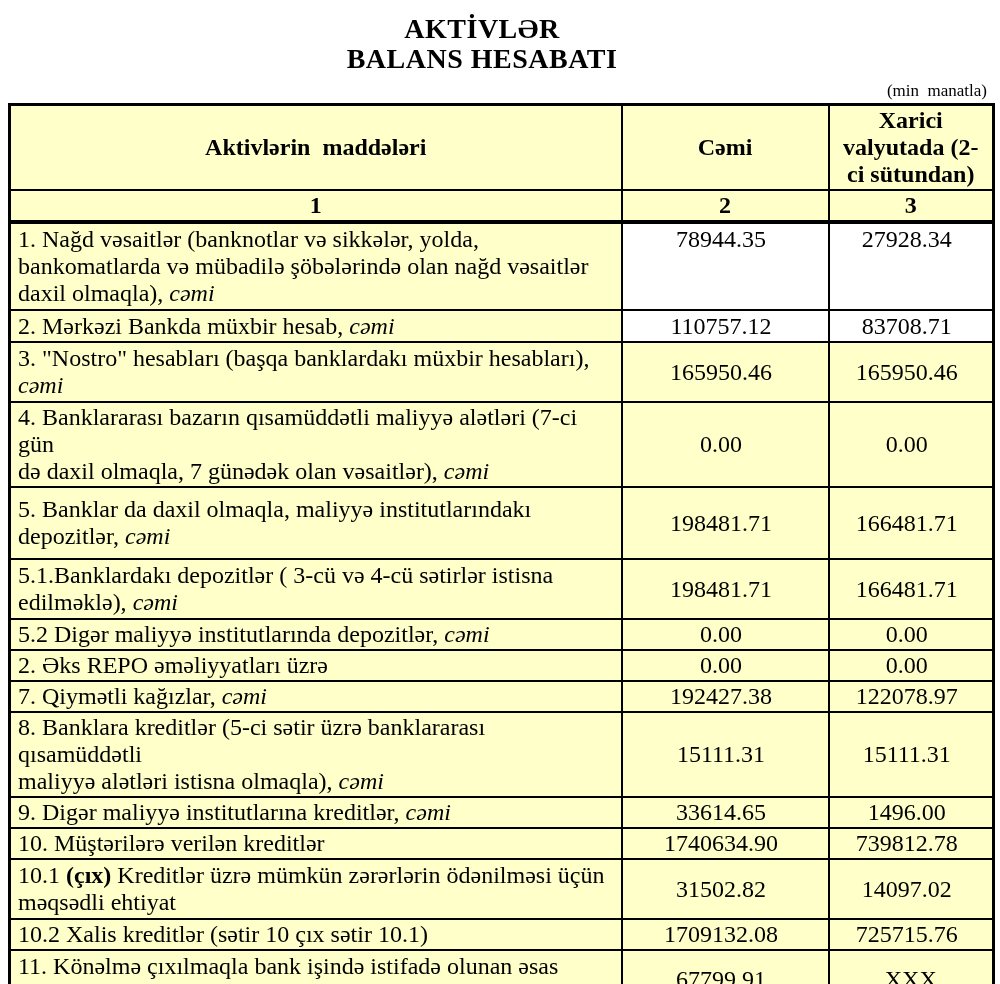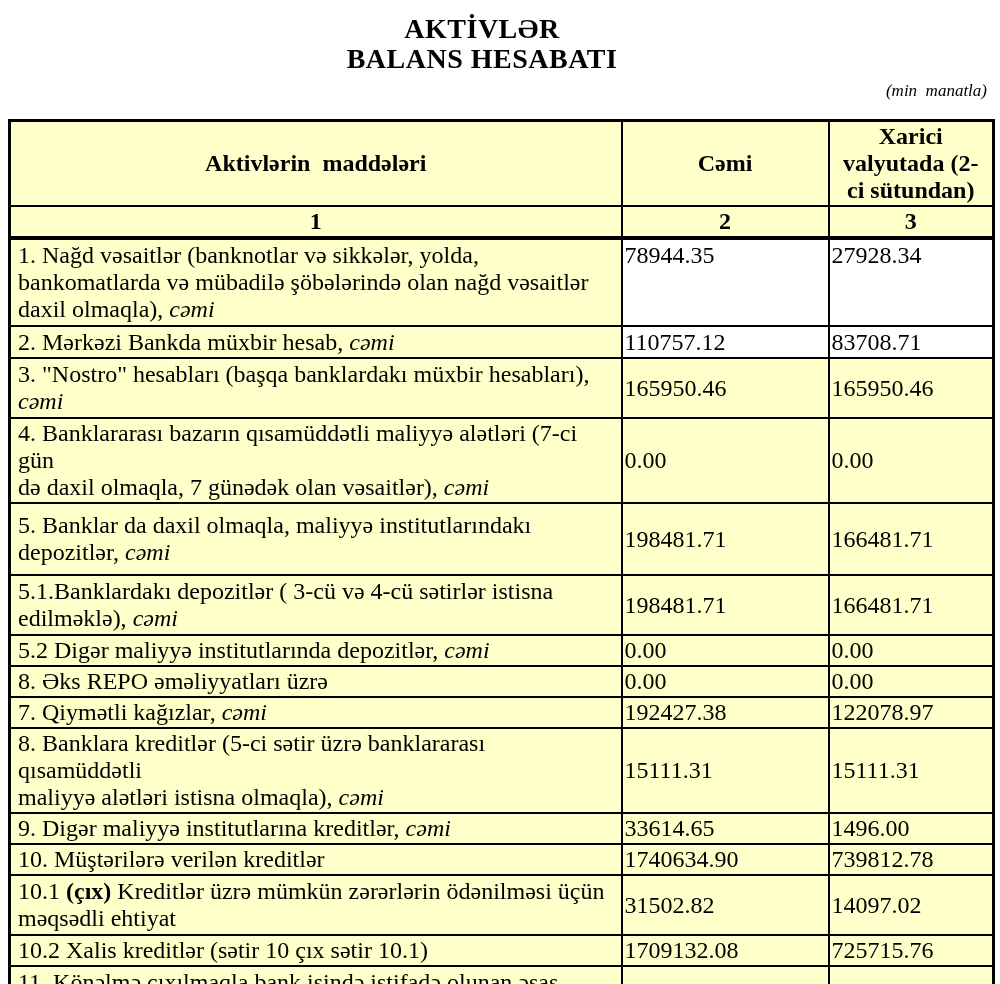--- a/index.html
+++ b/index.html
@@ -21,24 +21,23 @@
     text-align: center;
     font-weight: bold;
     font-size: 28px;
     line-height: 30px;
     letter-spacing: 0.5px;
     margin-top: 14px;
     width: 964px;
   }
   .unit-note {
     text-align: right;
-    font-style: italic;
     font-size: 17px;
     line-height: 19px;
-    margin: 7px 13px 19px 0;
+    margin: 7px 13px 3px 0;
     white-space: pre;
   }
 
   table.balance-table {
     border-collapse: collapse;
     table-layout: fixed;
     margin-left: 8px;
     width: 984px;
     border: 3px solid var(--border-color);
   }
@@ -63,21 +62,21 @@
   tr.hdr { height: 85px; }
   tr.numrow { height: 28px; }
   tr.numrow th { border-bottom: 4px solid var(--border-color); }
 
   td.label-cell {
     text-align: left;
     padding: 1px 8px 1px 7px;
     white-space: pre-wrap;
   }
   td.val-cell {
-    text-align: left;
+    text-align: center;
     padding: 1px 10px 1px 2px;
   }
   td.val-cell.center { text-align: center; padding-right: 2px; }
   td.val-cell.white {
     background: var(--highlight-fill);
     vertical-align: top;
     padding-top: 2px;
   }
   .it { font-style: italic; }
   .b  { font-weight: bold; }
@@ -149,21 +148,21 @@
 edilməklə), </span><span class="it">cəmi</span></td>
           <td class="val-cell">198481.71</td>
           <td class="val-cell">166481.71</td>
         </tr>
         <tr style="height: 28px;">
           <td class="label-cell"><span>5.2 Digər maliyyə institutlarında depozitlər, </span><span class="it">cəmi</span></td>
           <td class="val-cell">0.00</td>
           <td class="val-cell">0.00</td>
         </tr>
         <tr style="height: 28px;">
-          <td class="label-cell"><span>8. Əks REPO əməliyyatları üzrə</span></td>
+          <td class="label-cell"><span>2. Əks REPO əməliyyatları üzrə</span></td>
           <td class="val-cell">0.00</td>
           <td class="val-cell">0.00</td>
         </tr>
         <tr style="height: 28px;">
           <td class="label-cell"><span>7. Qiymətli kağızlar, </span><span class="it">cəmi</span></td>
           <td class="val-cell">192427.38</td>
           <td class="val-cell">122078.97</td>
         </tr>
         <tr style="height: 60px;">
           <td class="label-cell"><span>8. Banklara kreditlər (5-ci sətir üzrə banklararası qısamüddətli

